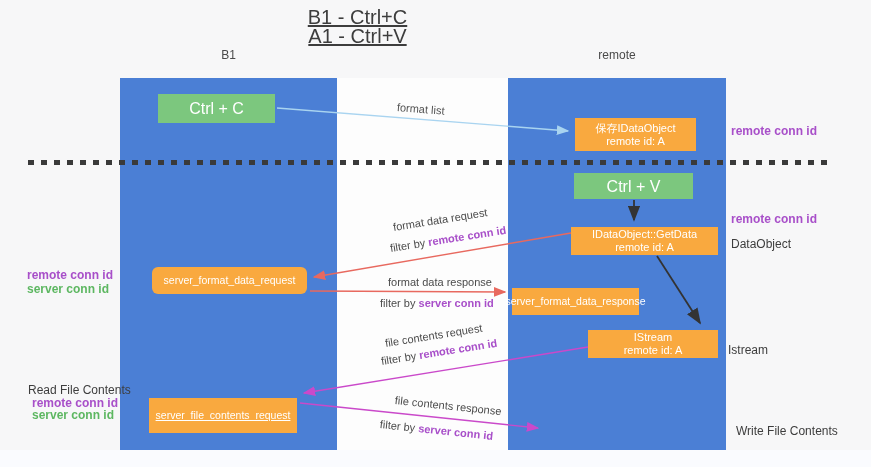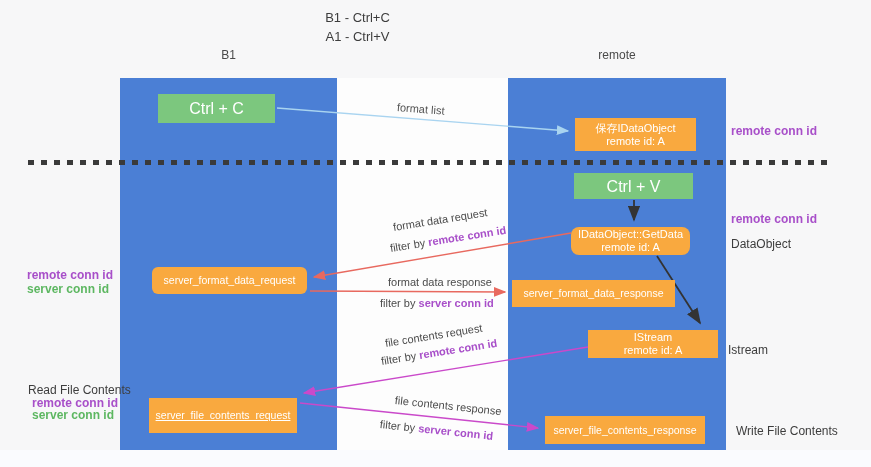--- a/index.html
+++ b/index.html
@@ -3,39 +3,39 @@
 <meta charset="utf-8">
 <style>
   html,body{margin:0;padding:0;}
   .canvas{position:relative;width:871px;height:467px;background:var(--bg,#f7f7f8);
     font-family:"Liberation Sans",sans-serif;overflow:hidden;}
   .gap-bg{position:absolute;left:337px;top:78px;width:171px;height:372px;background:var(--gap-bg,#fdfdfd);}
   .bottom-strip{position:absolute;left:0;top:450px;width:871px;height:17px;background:var(--bottom-bg,#fafbfe);}
   .col{position:absolute;top:78px;height:372px;background:var(--column-blue,#4b7fd5);}
   .col-left{left:120px;width:217px;}
   .col-right{left:508px;width:218px;}
-  .title{position:absolute;left:0;top:8px;width:715px;text-align:center;font-size:13px;
-    line-height:19px;color:var(--dark-text,#3d3d3d);}
+  .title{position:absolute;left:0;top:8px;width:715px;text-align:center;font-size:20px;
+    line-height:19px;color:var(--dark-text,#3d3d3d);text-decoration:underline;}
   .col-header{position:absolute;top:48px;text-align:center;font-size:12px;line-height:14px;color:#4a4a4a;}
   .header-left{left:120px;width:217px;}
   .header-right{left:508px;width:218px;}
   .dash-line{position:absolute;left:28px;top:160px;width:806px;height:5px;
     background:repeating-linear-gradient(90deg,var(--dash,#3a3a3a) 0 6px,transparent 6px 13px);}
   .box{position:absolute;display:flex;flex-direction:column;align-items:center;justify-content:center;
     color:var(--box-text,#fff);text-align:center;font-size:11px;line-height:13px;}
   .green{background:var(--box-green,#7cc77e);}
   .orange{background:var(--box-orange,#f9a93f);}
   .key{font-size:16px;}
   .longname{font-size:10.5px;}
   #box-ctrl-c{left:158px;top:94px;width:117px;height:29px;}
   #box-save{left:575px;top:118px;width:121px;height:33px;}
   #box-ctrl-v{left:574px;top:173px;width:119px;height:26px;}
-  #box-getdata{left:571px;top:227px;width:119px;height:28px;border-radius:8px;}
+  #box-getdata{left:571px;top:227px;width:147px;height:28px;}
   #box-sfdreq{left:152px;top:267px;width:155px;height:27px;border-radius:6px;}
-  #box-sfdresp{left:512px;top:280px;width:163px;height:27px;text-align:center;}
+  #box-sfdresp{left:512px;top:288px;width:127px;height:27px;text-align:center;}
   #box-istream{left:588px;top:330px;width:130px;height:28px;}
   #box-sfcreq{left:149px;top:398px;width:148px;height:35px;text-decoration:underline;}
   #box-sfcresp{left:545px;top:416px;width:160px;height:28px;}
   .side-label{position:absolute;font-size:12px;white-space:nowrap;color:var(--dark-text,#3d3d3d);}
   .purple-b{color:var(--purple,#a84fc9);font-weight:bold;}
   .green-b{color:var(--green-text,#5db761);font-weight:bold;}
   #lbl-remote-top{left:731px;top:124px;}
   #lbl-remote-mid{left:731px;top:212px;}
   #lbl-dataobject{left:731px;top:237px;}
   #lbl-istream{left:728px;top:343px;}
@@ -134,23 +134,20 @@
 
   <div class="box orange" id="box-istream">
     <span>IStream</span>
     <span>remote id: A</span>
   </div>
 
   <div class="box orange longname" id="box-sfcreq">
     <span>server_file_contents_request</span>
   </div>
 
-  <div class="box orange longname" id="box-sfcresp">
-    <span>server_file_contents_response</span>
-  </div>
 
   <div class="side-label purple-b" id="lbl-remote-top">remote conn id</div>
   <div class="side-label purple-b" id="lbl-remote-mid">remote conn id</div>
   <div class="side-label" id="lbl-dataobject">DataObject</div>
   <div class="side-label" id="lbl-istream">Istream</div>
   <div class="side-label" id="lbl-write-fc">Write File Contents</div>
 
   <div class="side-label purple-b" id="lbl-l-remote-mid">remote conn id</div>
   <div class="side-label green-b" id="lbl-l-server-mid">server conn id</div>
   <div class="side-label" id="lbl-read-fc">Read File Contents</div>

